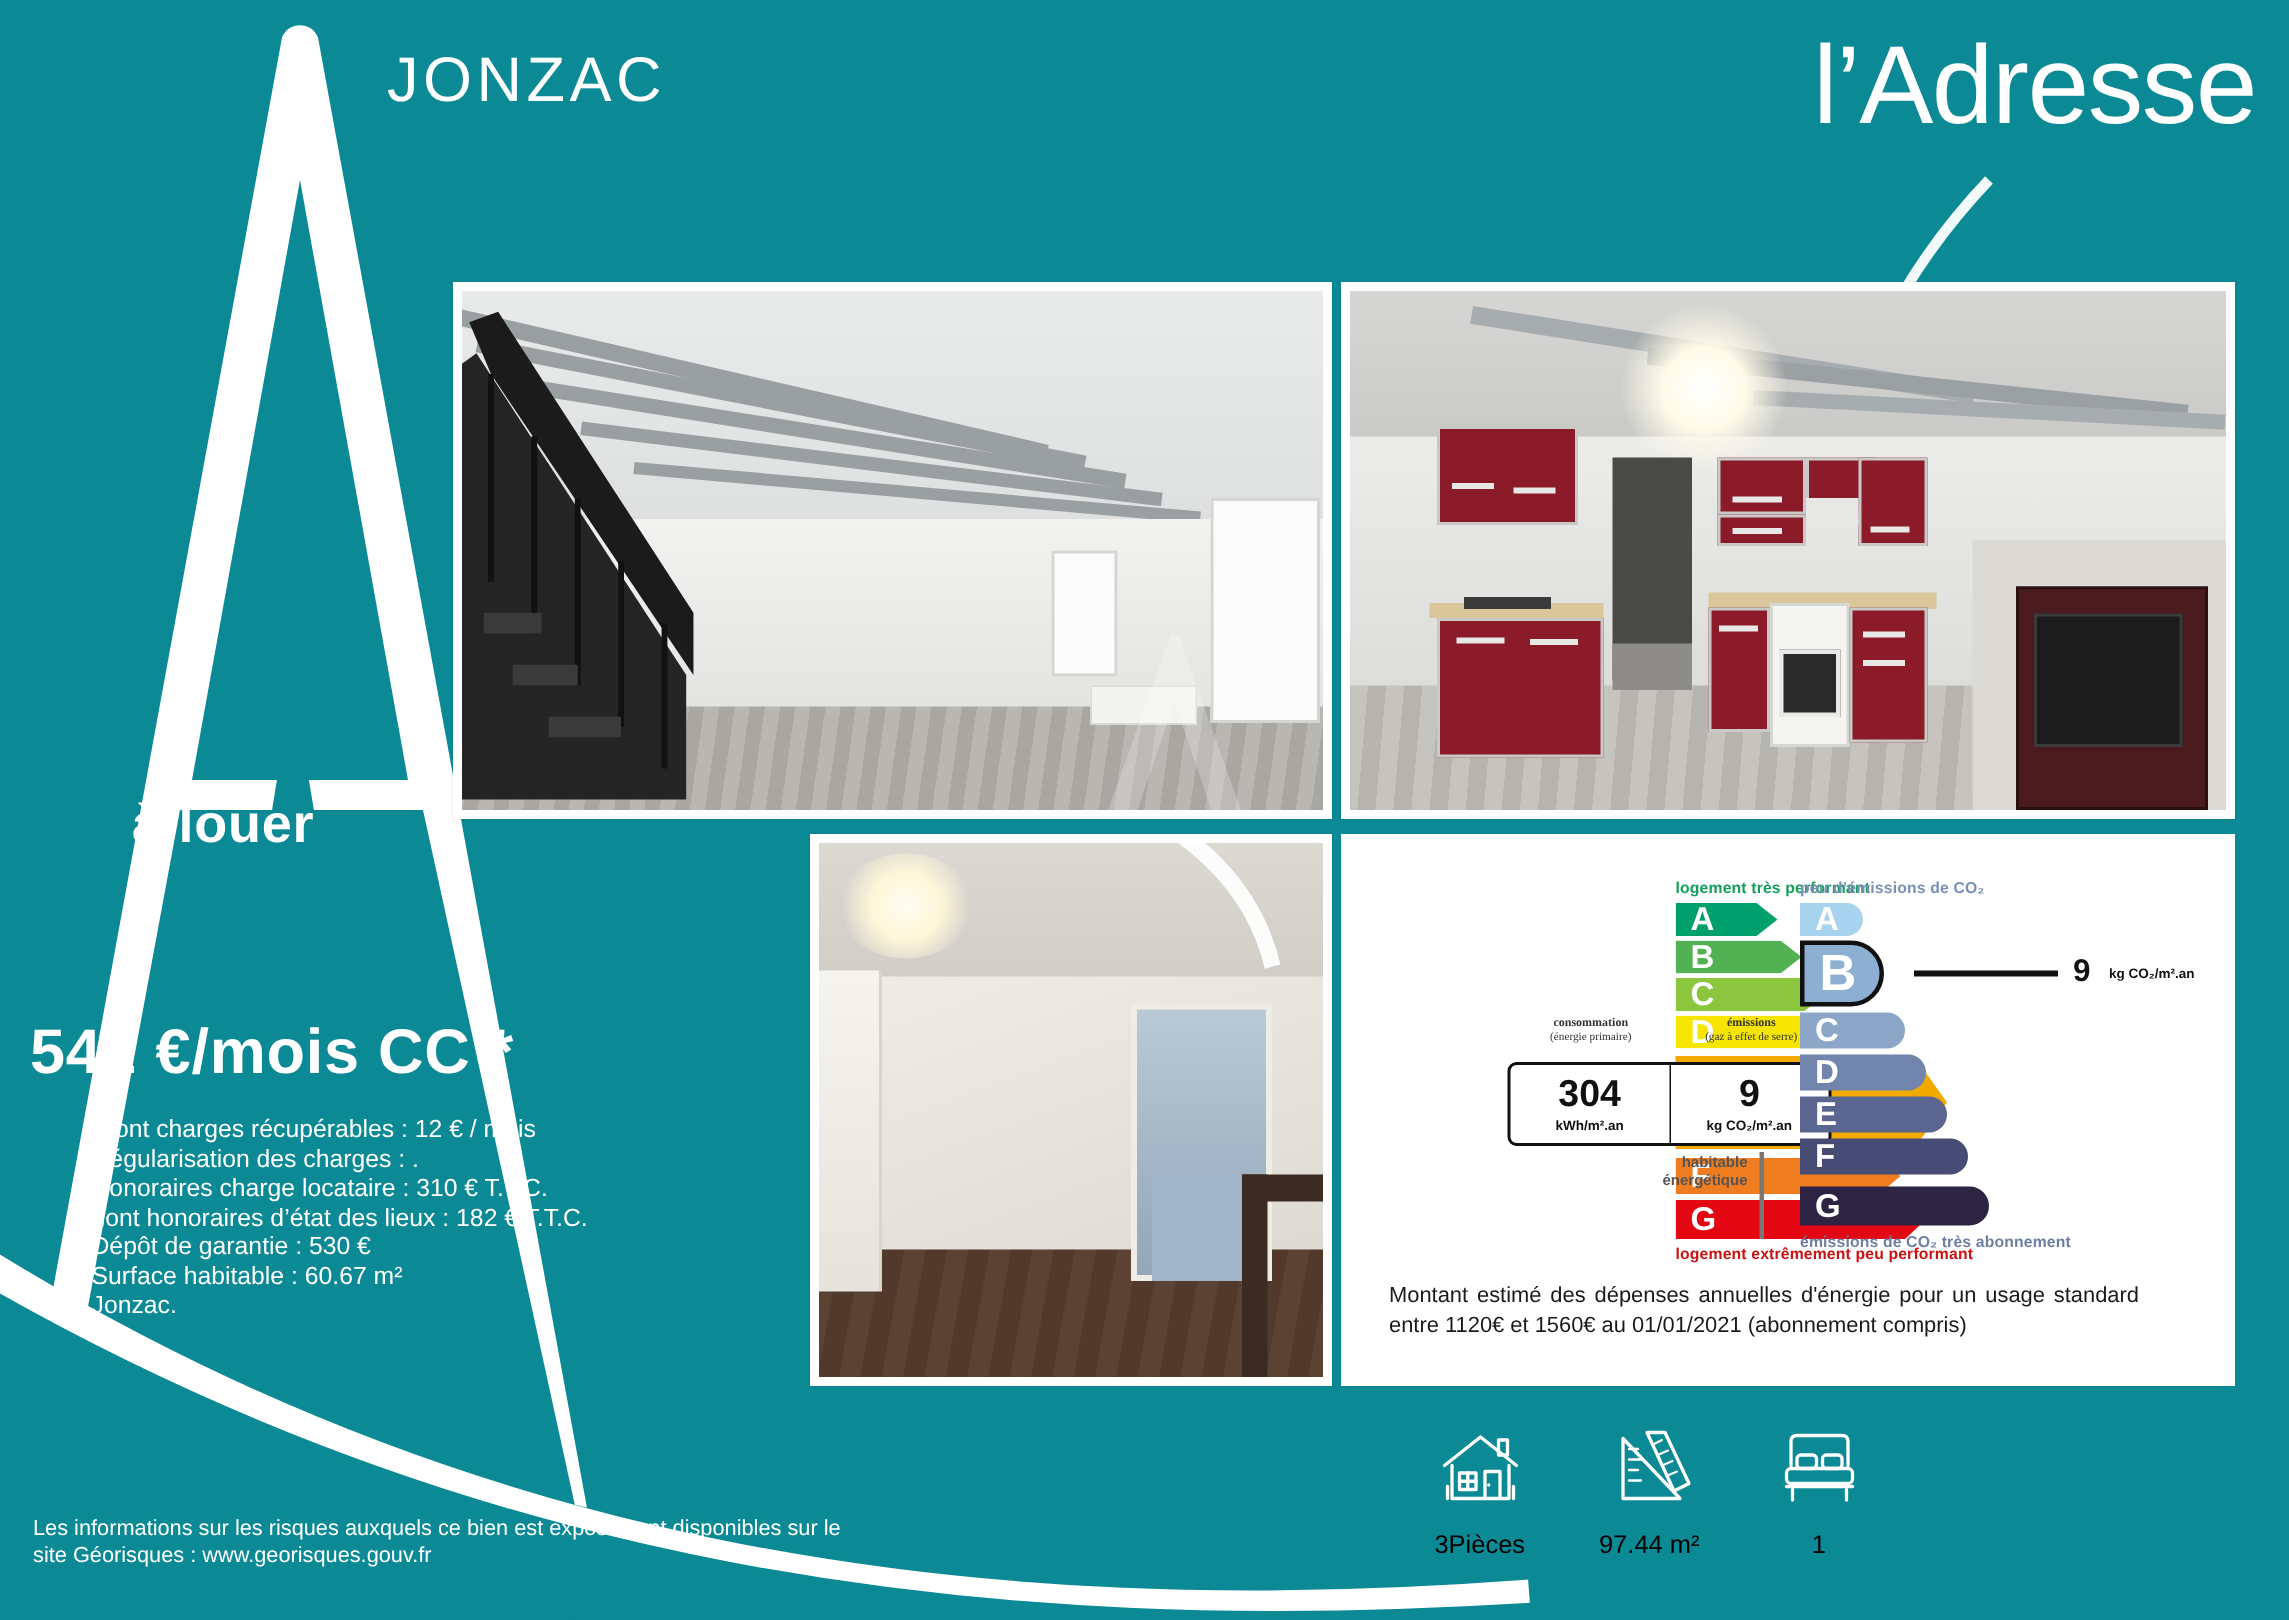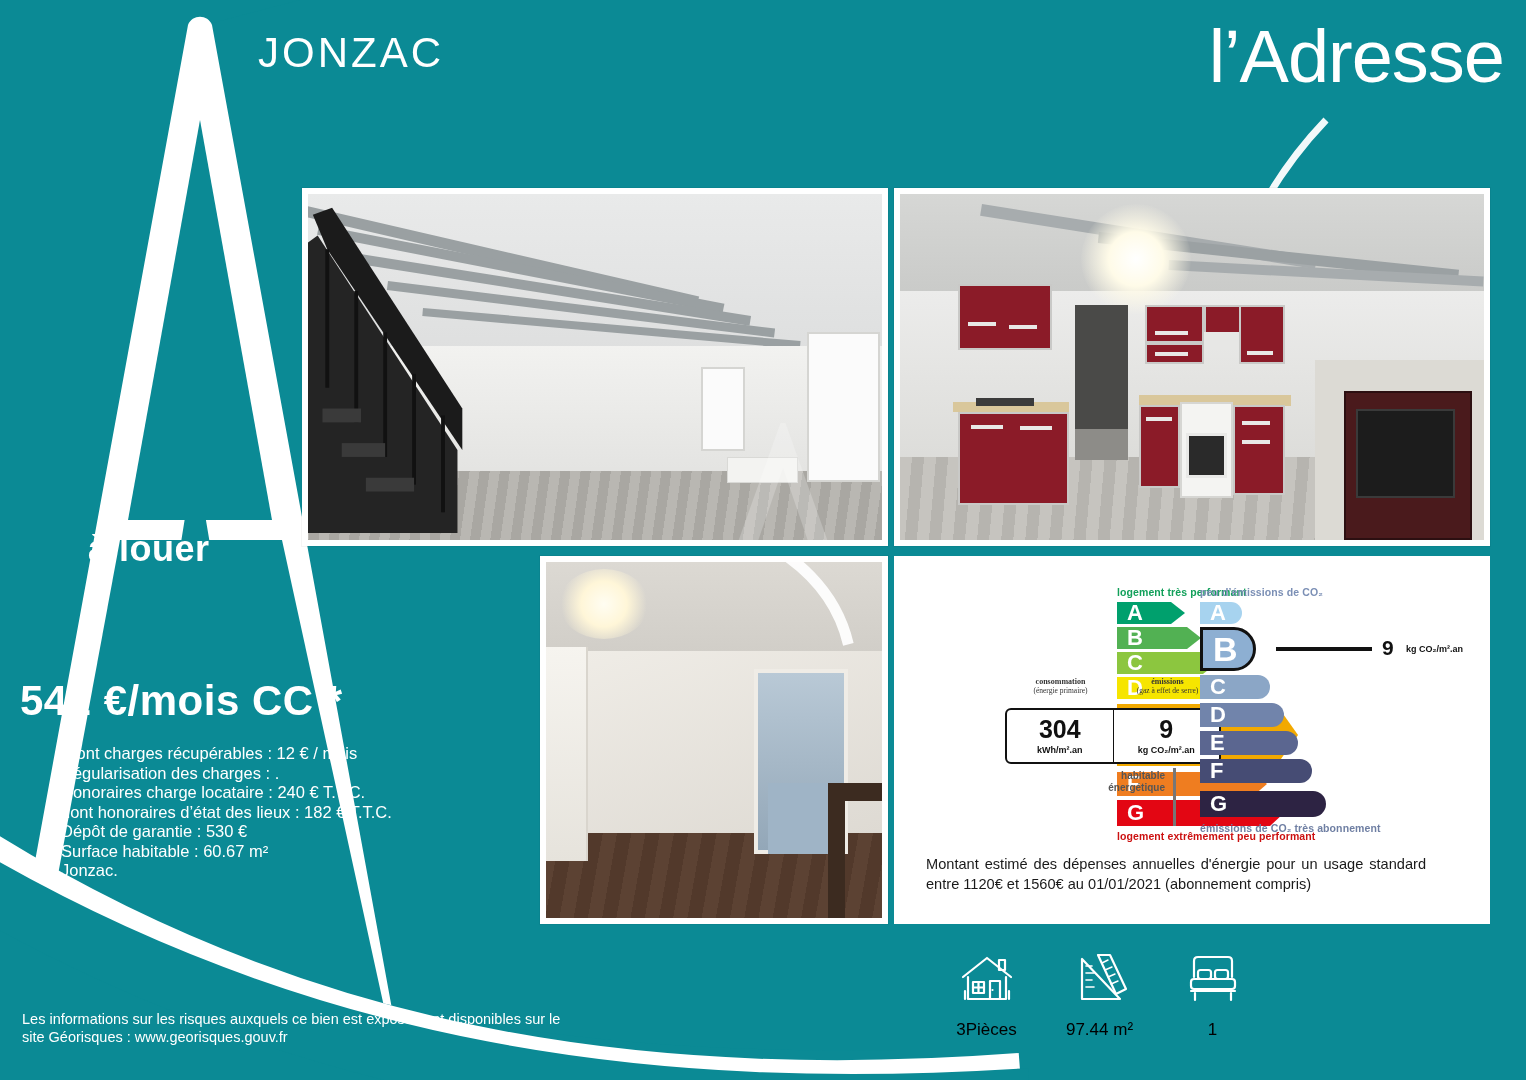--- a/index.html
+++ b/index.html
@@ -181,21 +181,21 @@
   <div class="logo">
     <div class="logo-word">l’Adresse</div>
   </div>
 
   <div class="alouer">à louer</div>
   <div class="price">542 €/mois  CC *</div>
 
   <div class="details">
     <div>*dont charges récupérables : 12 € / mois</div>
     <div>Régularisation des charges : .</div>
-    <div>Honoraires charge locataire : 240 € T.T.C.</div>
+    <div>Honoraires charge locataire : 310 € T.T.C.</div>
     <div>dont honoraires d’état des lieux : 182 € T.T.C.</div>
     <div>Dépôt de garantie : 530 €</div>
     <div>Surface habitable : 60.67 m²</div>
     <div>Jonzac.</div>
   </div>
 
   <div class="georisques">Les informations sur les risques auxquels ce bien est exposé sont disponibles sur le site Géorisques : www.georisques.gouv.fr</div>
 
   <div class="photo" id="photo-living">
     <div class="inner">

